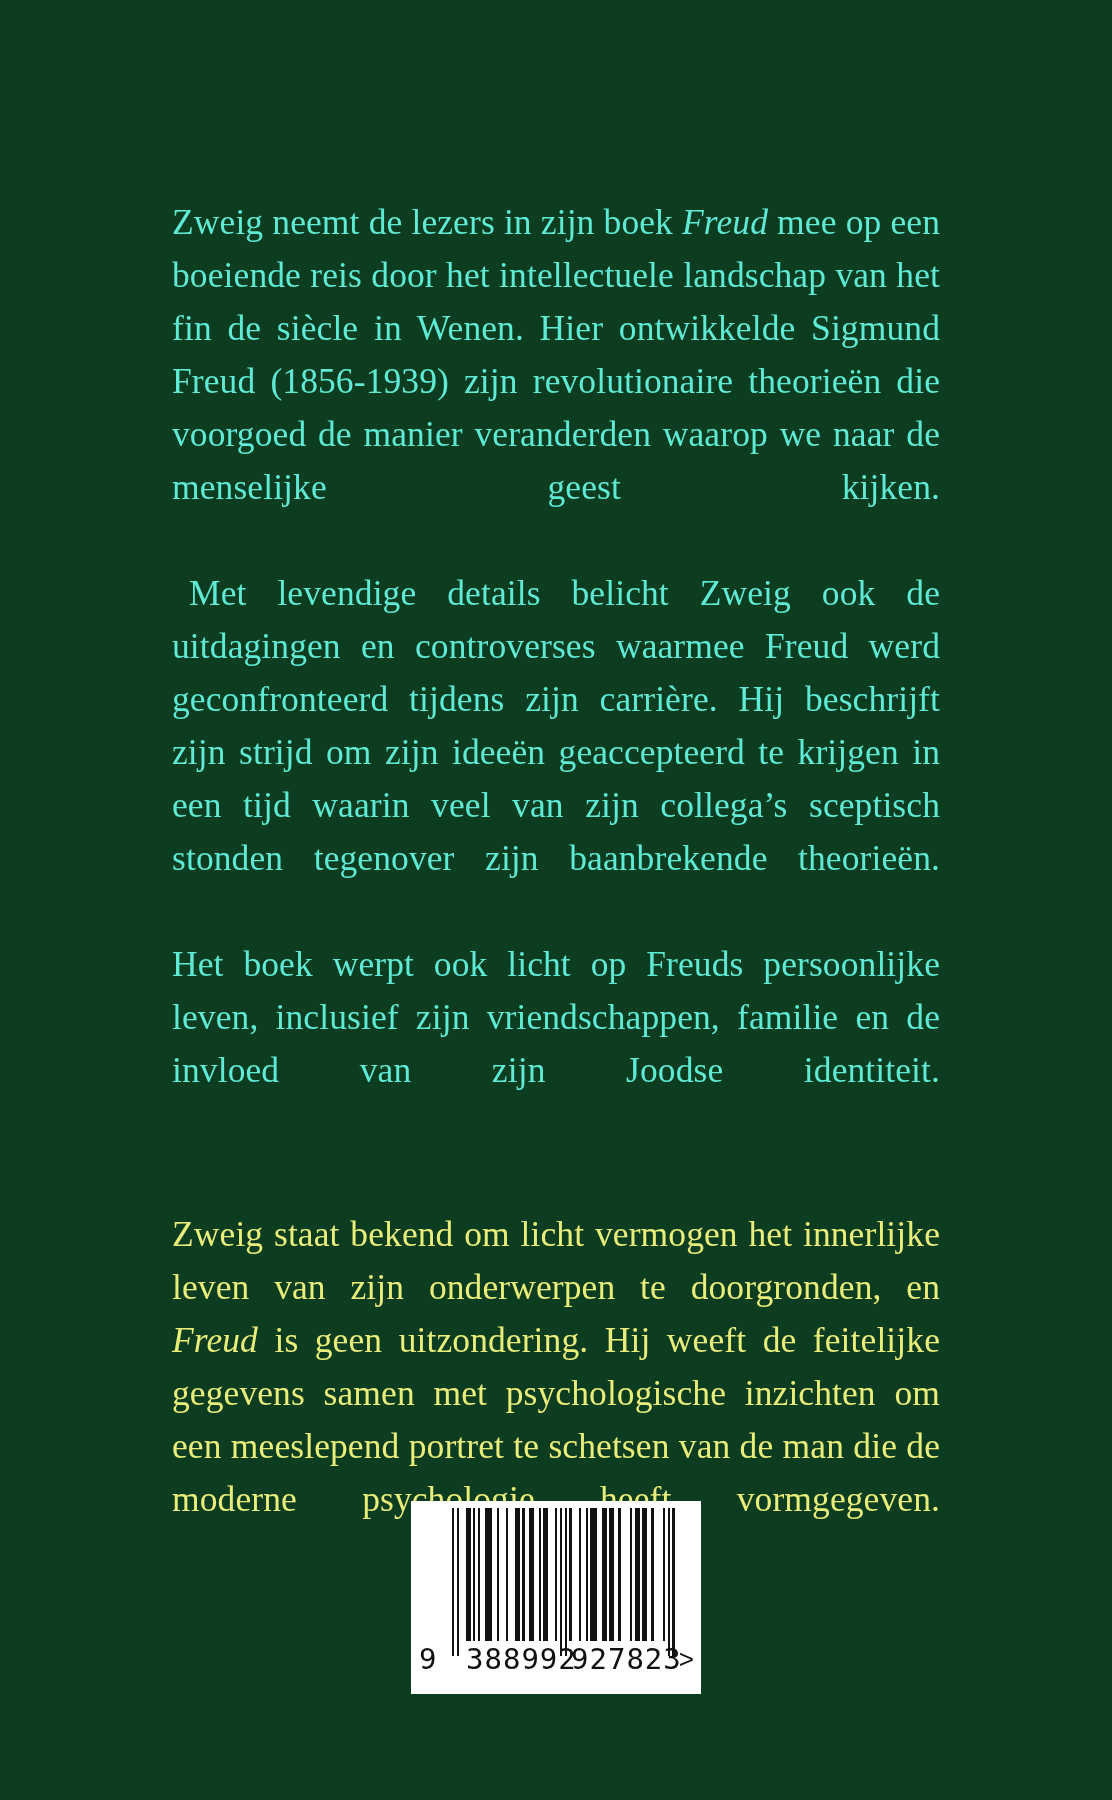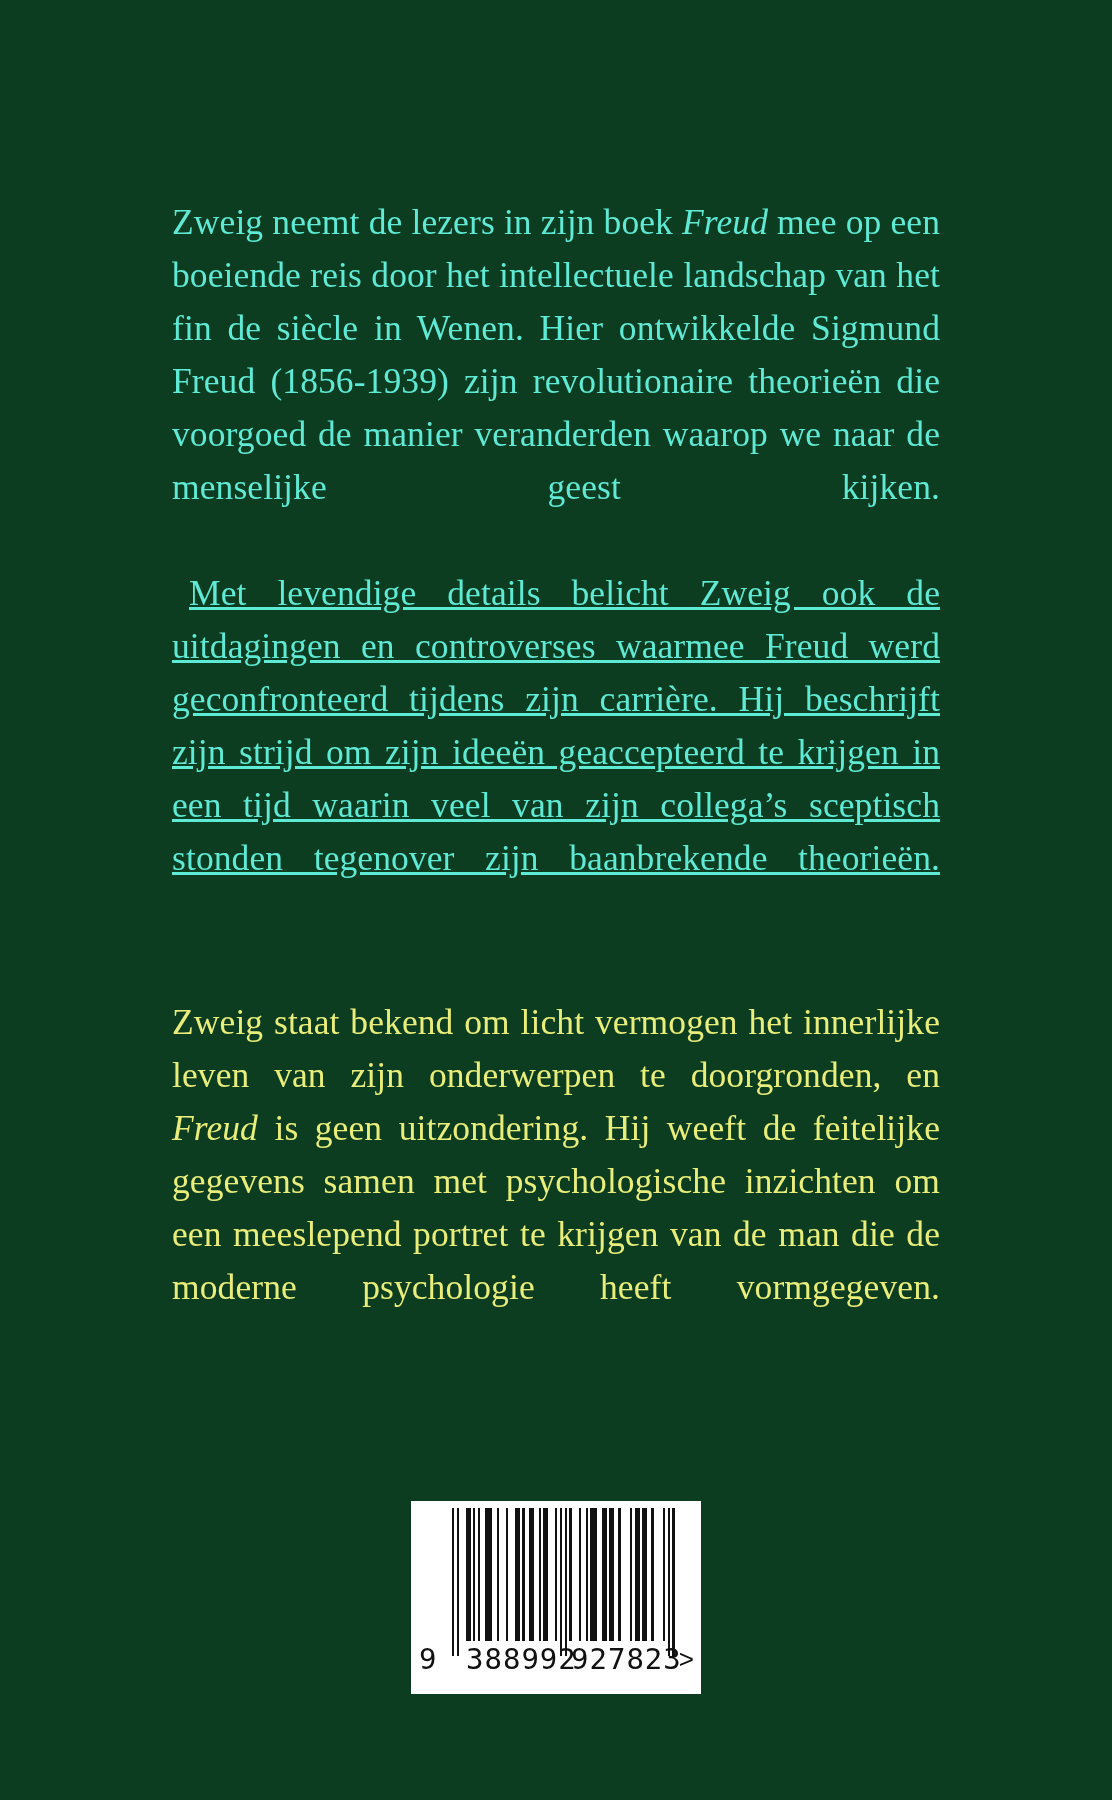--- a/index.html
+++ b/index.html
@@ -34,21 +34,20 @@
     -webkit-hyphens: none;
     hyphens: none;
   }
 
   .para.white {
     color: #5eead4;
   }
 
   .para.indent {
     text-indent: 17px;
-    text-decoration: underline;
   }
 
   .para.cream {
     color: #e9ee7a;
     margin-top: 58px;
   }
 
   .para em,
   .para .ital {
     font-style: italic;
@@ -136,22 +135,23 @@
 <body>
 
 <div class="cover">
 
   <div class="blurb">
 
     <p class="para white"><span>Zweig neemt de lezers in zijn boek </span><span class="ital">Freud</span><span> mee op een boeiende reis door het intellectuele landschap van het fin de siècle in Wenen. Hier ontwikkelde Sigmund Freud (1856-1939) zijn revolutionaire theorieën die voorgoed de manier veranderden waarop we naar de menselijke geest kijken.</span></p>
 
     <p class="para white indent">Met levendige details belicht Zweig ook de uitdagingen en controverses waarmee Freud werd geconfronteerd tijdens zijn carrière. Hij beschrijft zijn strijd om zijn ideeën geaccepteerd te krijgen in een tijd waarin veel van zijn collega’s sceptisch stonden tegenover zijn baanbrekende theorieën.</p>
 
-
-    <p class="para cream"><span>Zweig staat bekend om licht vermogen het innerlijke leven van zijn onderwerpen te doorgronden, en </span><span class="ital">Freud</span><span> is geen uitzondering. Hij weeft de feitelijke gegevens samen met psychologische inzichten om een meeslepend portret te krijgen van de man die de moderne psychologie heeft vormgegeven.</span></p>
+    <p class="para white">Het boek werpt ook licht op Freuds persoonlijke leven, inclusief zijn vriendschappen, familie en de invloed van zijn Joodse identiteit.</p>
+
+    <p class="para cream"><span>Zweig staat bekend om licht vermogen het innerlijke leven van zijn onderwerpen te doorgronden, en </span><span class="ital">Freud</span><span> is geen uitzondering. Hij weeft de feitelijke gegevens samen met psychologische inzichten om een meeslepend portret te schetsen van de man die de moderne psychologie heeft vormgegeven.</span></p>
 
   </div>
 
   <div class="barcode-wrap">
     <div class="barcode-inner">
       <div class="bars" id="barcode-bars">
           <span class="guard" style="width: 2.35px;"></span>
           <span class="w" style="width: 2.35px;"></span>
           <span class="guard" style="width: 2.35px;"></span>
           <span class="w" style="width: 2.35px;"></span>

